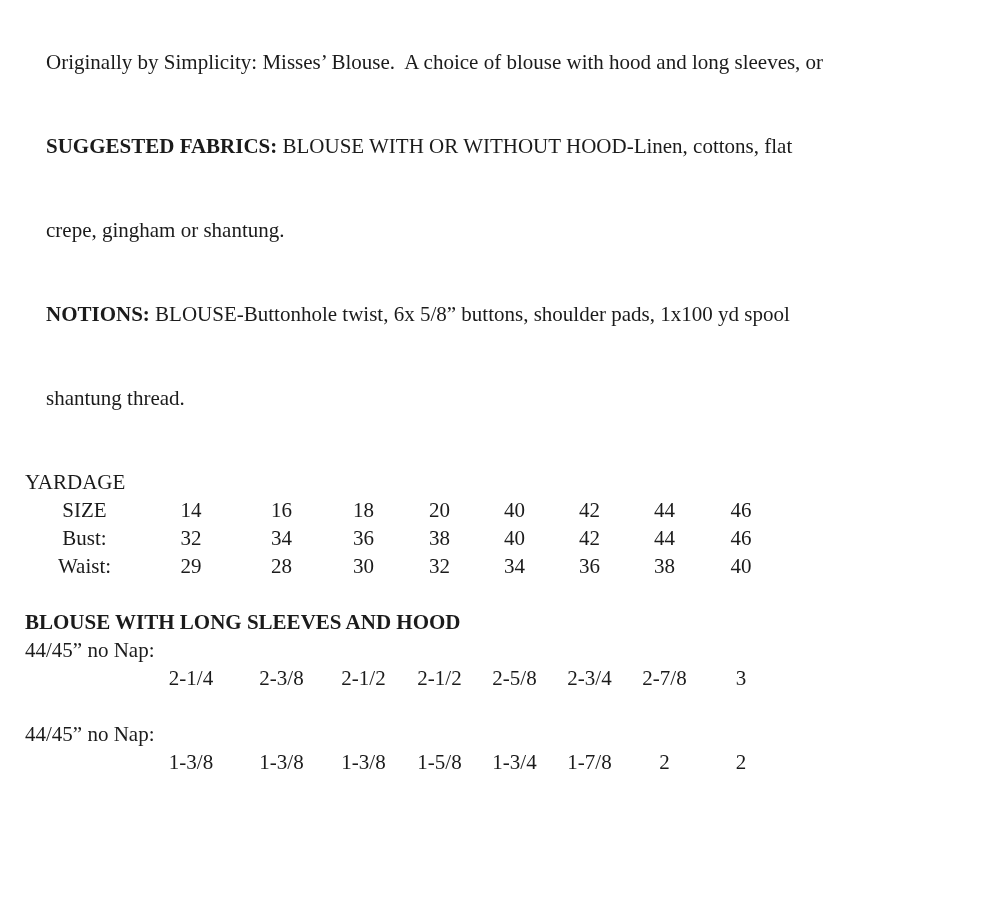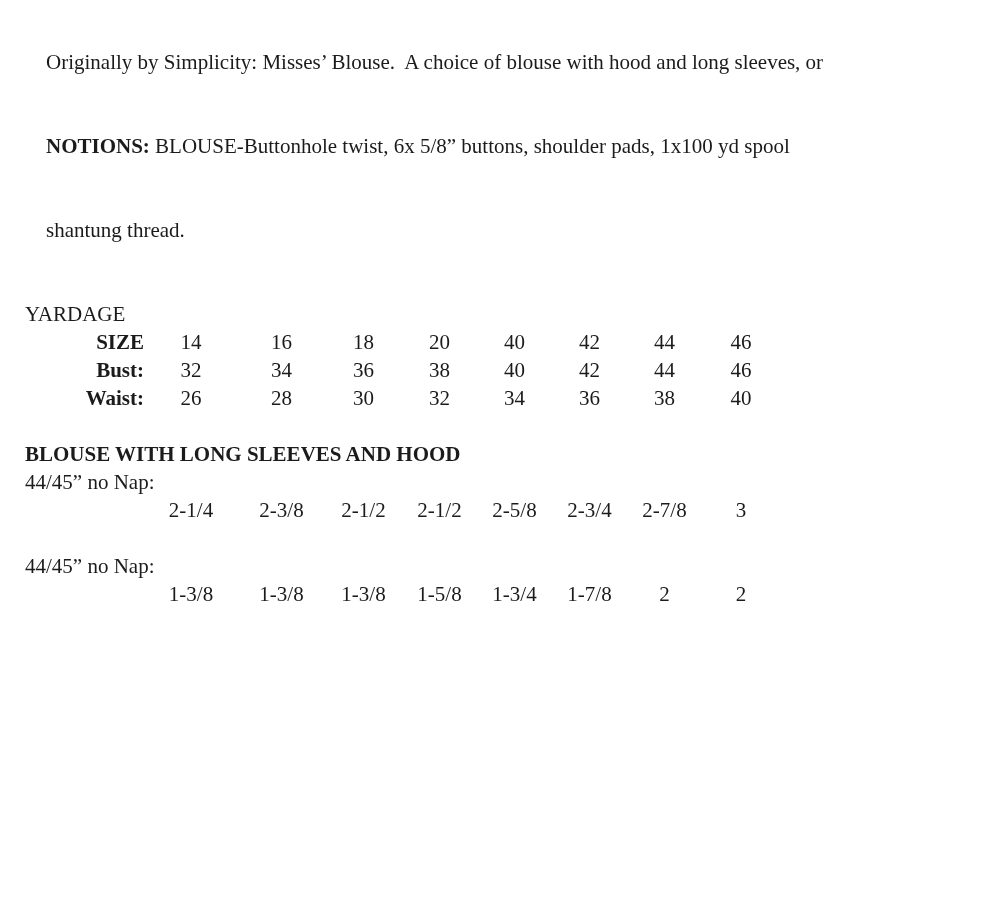--- a/index.html
+++ b/index.html
@@ -23,30 +23,36 @@
     line-height: 28px;
   }
   .line { white-space: pre-wrap; }
   .b { font-weight: bold; }
   .spacer { height: 28px; }
   .trow {
     display: grid;
     grid-template-columns: 119px 94px 87px 77px 75px 75px 75px 75px 78px;
     white-space: pre-wrap;
   }
-  .trow .lbl { text-align: right; font-weight: bold; }
+  .trow .lbl { text-align: center; font-weight: normal; }
   .trow .val { text-align: center; }
 </style>
 </head>
 <body>
 
 <div class="page">
 
   <div class="line">
     <span class="b"></span><span>Originally by Simplicity: Misses’ Blouse.  A choice of blouse with hood and long sleeves, or</span>
+  </div>
+  <div class="line">
+    <span class="b">SUGGESTED FABRICS:</span><span> BLOUSE WITH OR WITHOUT HOOD-Linen, cottons, flat</span>
+  </div>
+  <div class="line">
+    <span class="b"></span><span>crepe, gingham or shantung.</span>
   </div>
   <div class="line">
     <span class="b">NOTIONS:</span><span> BLOUSE-Buttonhole twist, 6x 5/8” buttons, shoulder pads, 1x100 yd spool</span>
   </div>
   <div class="line">
     <span class="b"></span><span>shantung thread.</span>
   </div>
 
   <div class="spacer"></div>
 
@@ -71,21 +77,21 @@
     <span class="val">36</span>
     <span class="val">38</span>
     <span class="val">40</span>
     <span class="val">42</span>
     <span class="val">44</span>
     <span class="val">46</span>
   </div>
 
   <div class="trow">
     <span class="lbl">Waist:</span>
-    <span class="val">26</span>
+    <span class="val">29</span>
     <span class="val">28</span>
     <span class="val">30</span>
     <span class="val">32</span>
     <span class="val">34</span>
     <span class="val">36</span>
     <span class="val">38</span>
     <span class="val">40</span>
   </div>
 
 

